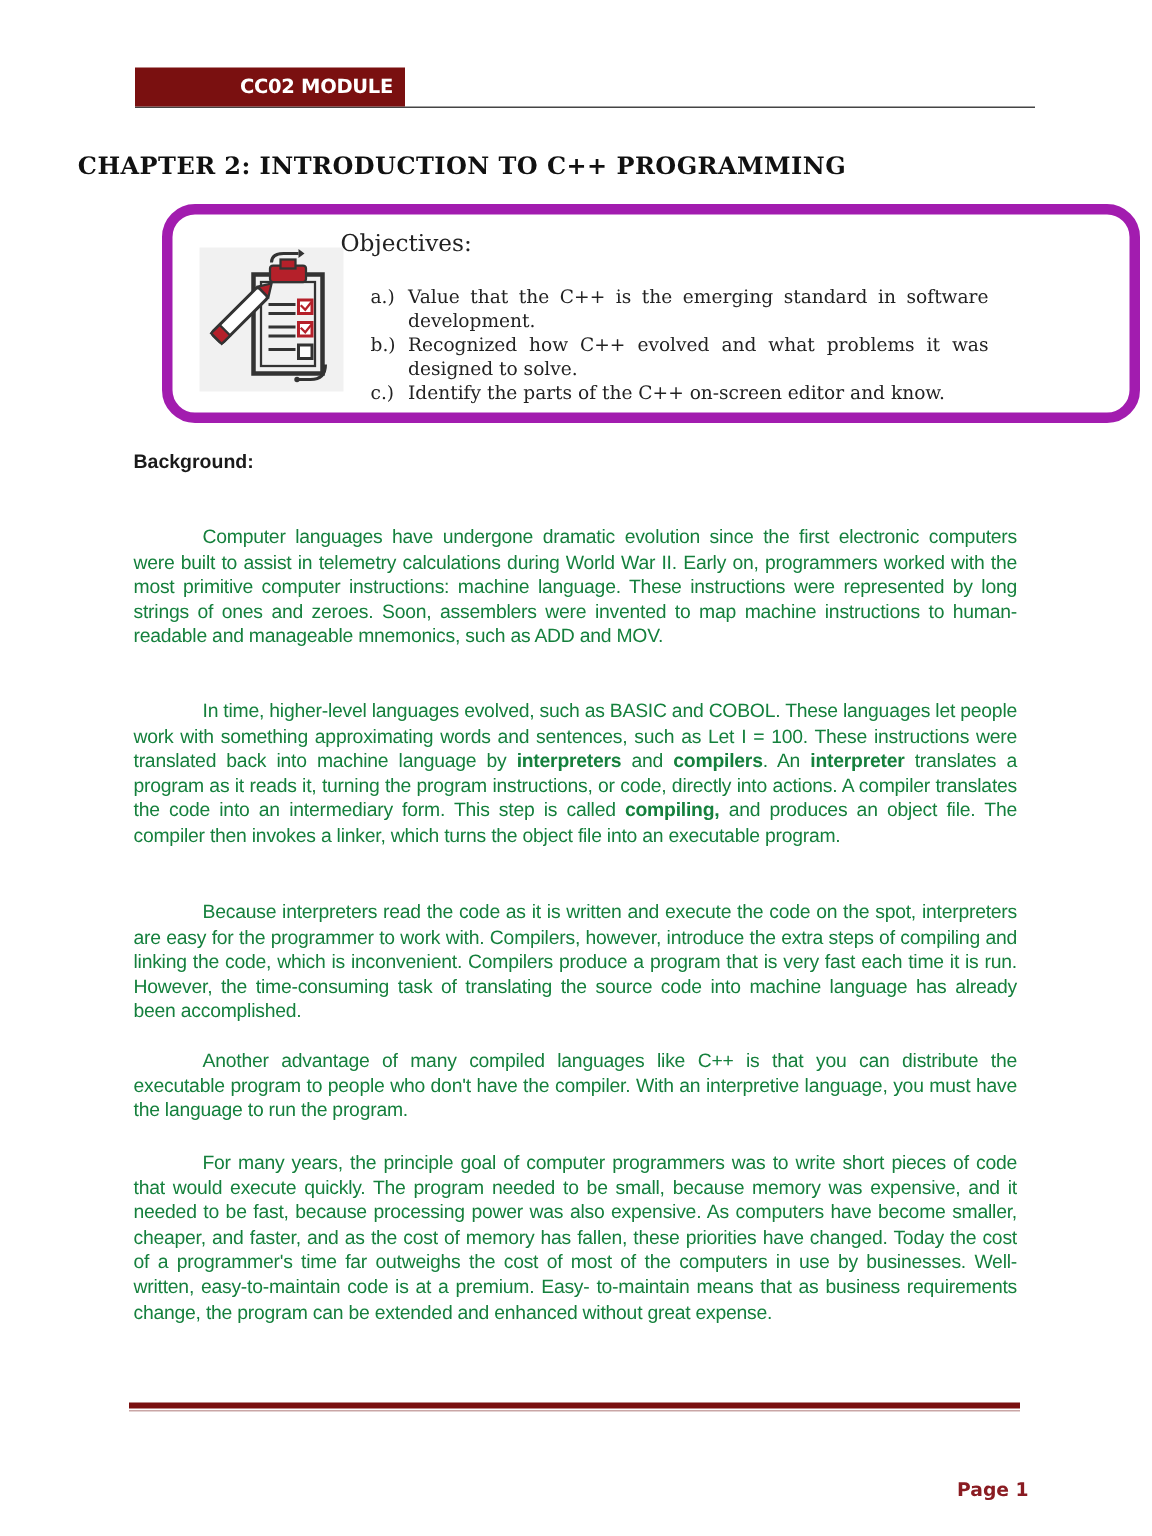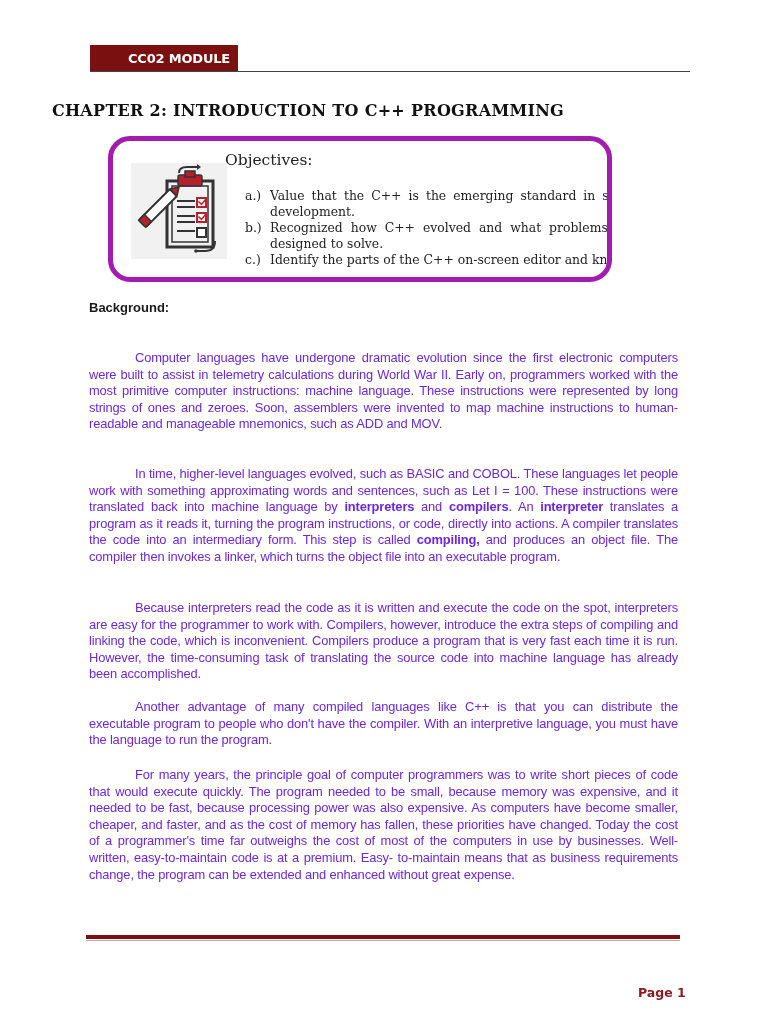--- a/index.html
+++ b/index.html
@@ -1,33 +1,33 @@
 <!DOCTYPE html>
 <html><head>
   <meta charset="utf-8">
   <style>
     html, body { margin: 0; padding: 0; background: #ffffff; }
     body { width: 768px; height: 1024px; position: relative; overflow: hidden; font-family: "Liberation Sans", sans-serif; color: #1a1a1a; }
 
     .header { position: absolute; left: 90px; top: 45px; width: 600px; height: 26px; border-bottom: 1.5px solid #444; }
-    .header-module { position: absolute; left: 0; top: 0; width: 148px; height: 26px; background: #7a1010; color: #fff; font-weight: bold; font-size: 13px; text-align: right; padding-right: 8px; box-sizing: border-box; line-height: 27px; font-family: "DejaVu Sans", sans-serif; letter-spacing: -0.2px; }
+    .header-module { position: absolute; left: 0; top: 0; width: 180px; height: 26px; background: #7a1010; color: #fff; font-weight: bold; font-size: 13px; text-align: right; padding-right: 8px; box-sizing: border-box; line-height: 27px; font-family: "DejaVu Sans", sans-serif; letter-spacing: -0.2px; }
     .header-title { position: absolute; left: 194px; top: 0; color: #c0222a; font-weight: bold; font-size: 12.5px; line-height: 27px; font-family: "DejaVu Sans", sans-serif; letter-spacing: -0.2px; }
 
     .chapter-title { position: absolute; left: 0; width: 616px; top: 101px; text-align: center; font-family: "DejaVu Serif", serif; font-weight: bold; font-size: 16px; letter-spacing: 0.3px; color: #111; }
 
-    .objectives-box { position: absolute; left: 108px; top: 136px; width: 504px; height: 146px; border: 5px solid #a21caf; border-radius: 22px; box-sizing: border-box; overflow: hidden; background: #fff; }
+    .objectives-box { position: absolute; left: 108px; top: 136px; width: 652px; height: 146px; border: 7px solid #a21caf; border-radius: 22px; box-sizing: border-box; overflow: hidden; background: #fff; }
     .obj-icon { position: absolute; left: 18px; top: 22px; width: 96px; height: 96px; background: #f1f1f1; }
     .obj-heading { position: absolute; left: 112px; top: 10px; font-family: "DejaVu Serif", serif; font-size: 15.5px; color: #222; }
     .obj-list { position: absolute; left: 132px; top: 47px; width: 412px; font-family: "DejaVu Serif", serif; font-size: 12.4px; line-height: 16px; color: #222; margin: 0; padding: 0; list-style: none; }
     .obj-item { position: relative; padding-left: 25px; text-align: justify; }
     .obj-marker { position: absolute; left: 0; top: 0; }
 
     .section-heading { position: absolute; left: 89px; top: 300px; font-weight: bold; font-size: 13px; }
 
-    .para { position: absolute; left: 89px; width: 589px; font-size: 12.9px; line-height: 16.6px; text-align: justify; text-indent: 46px; margin: 0; color: #6d28d9; letter-spacing: -0.15px; }
+    .para { position: absolute; left: 89px; width: 589px; font-size: 12.9px; line-height: 16.6px; text-align: justify; text-indent: 46px; margin: 0; color: #15803d; letter-spacing: -0.15px; }
     .para b { font-weight: bold; }
 
     .footer-rule { position: absolute; left: 86px; top: 935px; width: 594px; height: 4px; background: #7a1010; }
     .footer-rule-thin { position: absolute; left: 86px; top: 940px; width: 594px; height: 1px; background: #c9a6a6; }
     .page-number { position: absolute; left: 638px; top: 961px; color: #8a1c22; font-weight: bold; font-size: 12.5px; font-family: "DejaVu Sans", sans-serif; margin-top: 24px; }
   </style>
 </head>
 <body>
 
 <div class="header">

